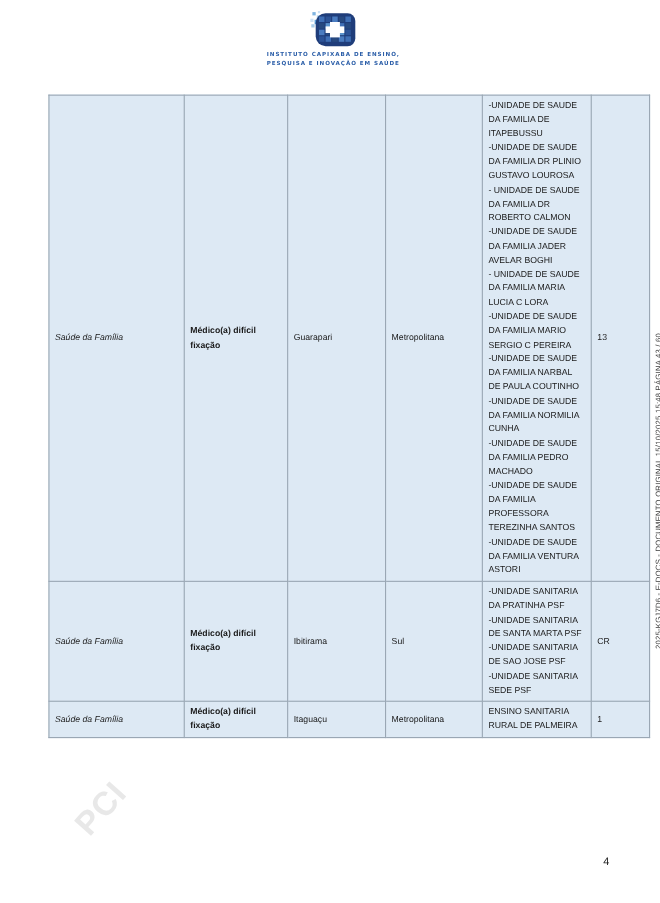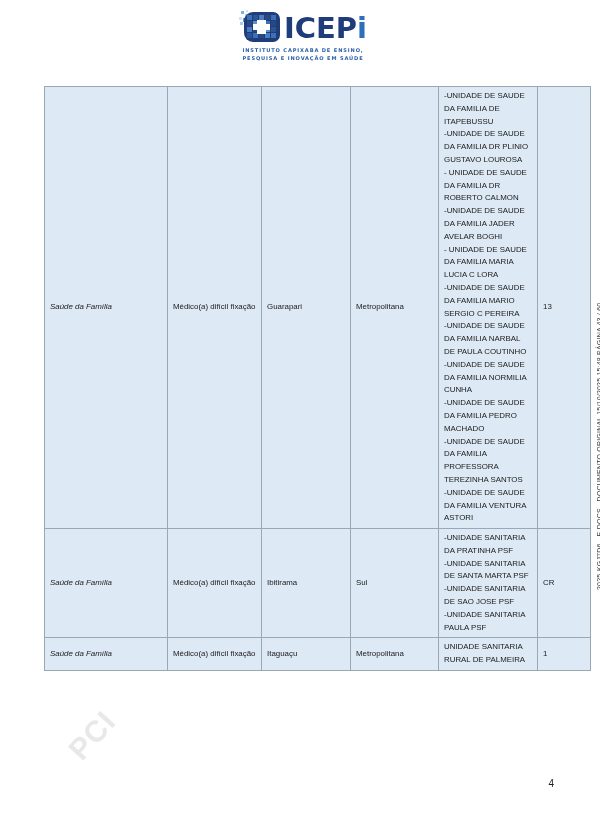--- a/index.html
+++ b/index.html
@@ -81,21 +81,21 @@
     border: 1px solid #9aa7b4;
     background: #dde9f4;
     font-family: "Liberation Sans", sans-serif;
     font-size: 7.9px;
     color: #1a1a1a;
     padding: 3px 4px 3px 5px;
     vertical-align: middle;
     line-height: 1.62;
   }
   td.c-servico   { width: 113px; font-style: italic; }
-  td.c-cargo     { width: 84px; }
+  td.c-cargo     { width: 84px; font-weight: bold; }
   td.c-municipio { width: 79px; margin-left: 11px; }
   td.c-regiao    { width: 78px; }
   td.c-unidades  { width: 89px; vertical-align: top; }
   td.c-vagas     { width: 43px; vertical-align: bottom; padding-right: 7px; }
   td.c-vagas.top-align { vertical-align: middle; }
   .unit-list {
     white-space: pre-line;
   }
 
   
@@ -181,21 +181,20 @@
           <rect x="8" y="23" width="5" height="5" fill="#2c5396"></rect>
           <rect x="14" y="23" width="5" height="5" fill="#3f6fb5"></rect>
           <rect x="20" y="23" width="5" height="5" fill="#27497f"></rect>
           <rect x="26" y="23" width="5" height="5" fill="#4a7cc0"></rect>
           <rect x="32" y="23" width="5" height="5" fill="#3f6fb5"></rect>
 
           <rect x="18" y="10" width="9" height="14" fill="#ffffff"></rect>
           <rect x="14" y="14" width="17" height="6" fill="#ffffff"></rect>
         </svg>
       </div>
-      <div class="logo-word"><span>ICEP</span><span class="dot-i">i</span></div>
     </div>
     <div class="logo-tag">
       <div>INSTITUTO CAPIXABA DE ENSINO,</div>
       <div>PESQUISA E INOVAÇÃO EM SAÚDE</div>
     </div>
   </div>
 </div>
 
 <div class="table-wrap">
   <table class="data-table">
@@ -219,29 +218,29 @@
         <td class="c-vagas top-align">13</td>
       </tr>
       <tr>
         <td class="c-servico">Saúde da Família</td>
         <td class="c-cargo">Médico(a) difícil fixação</td>
         <td class="c-municipio">Ibitirama</td>
         <td class="c-regiao">Sul</td>
         <td class="c-unidades"><span class="unit-list">-UNIDADE SANITARIA DA PRATINHA PSF
 -UNIDADE SANITARIA DE SANTA MARTA PSF
  -UNIDADE SANITARIA DE SAO JOSE PSF
- -UNIDADE SANITARIA PAULA PSF</span></td>
+ -UNIDADE SANITARIA SEDE PSF</span></td>
         <td class="c-vagas">CR</td>
       </tr>
       <tr>
         <td class="c-servico">Saúde da Família</td>
         <td class="c-cargo">Médico(a) difícil fixação</td>
         <td class="c-municipio">Itaguaçu</td>
         <td class="c-regiao">Metropolitana</td>
-        <td class="c-unidades"><span class="unit-list">UNIDADE SANITARIA RURAL DE PALMEIRA</span></td>
+        <td class="c-unidades"><span class="unit-list">ENSINO SANITARIA RURAL DE PALMEIRA</span></td>
         <td class="c-vagas">1</td>
       </tr>
     </tbody>
   </table>
 </div>
 
 <div class="edocs-stamp">
   <span>2025-KGJ7D6 - E-DOCS - DOCUMENTO ORIGINAL    15/10/2025 15:48    PÁGINA 43 / 60</span>
 </div>
 

